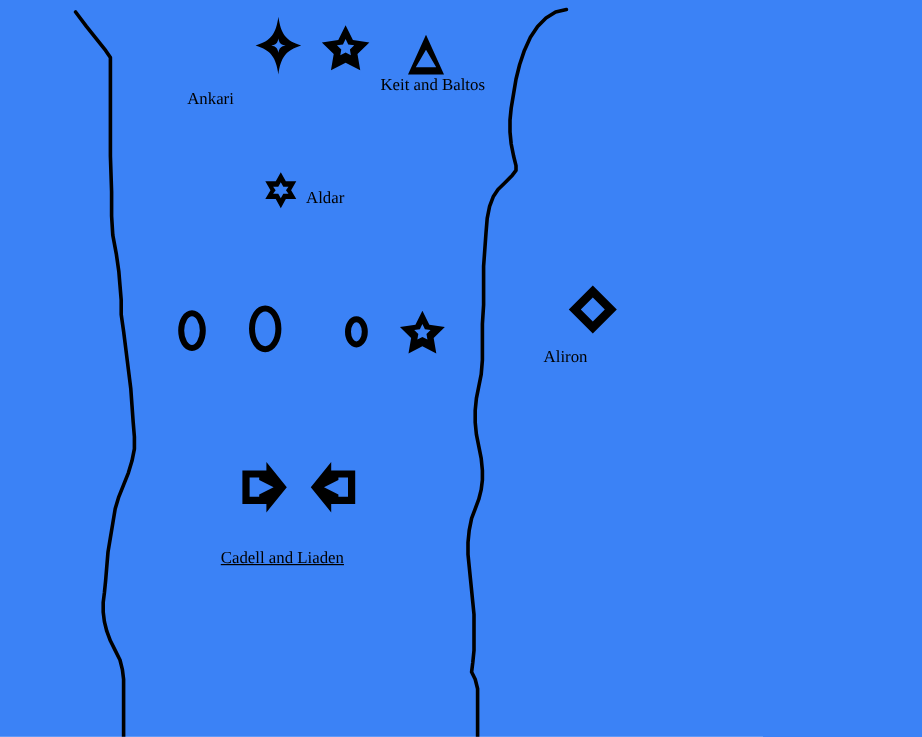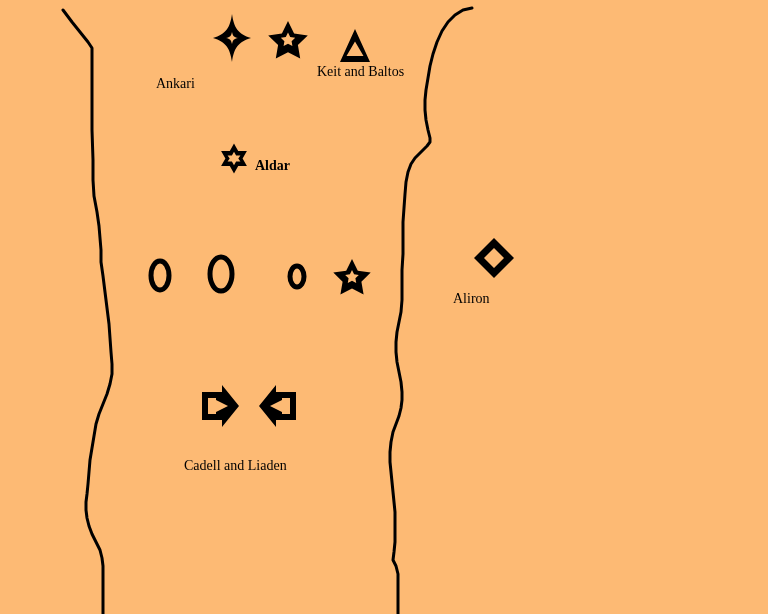--- a/index.html
+++ b/index.html
@@ -11,43 +11,43 @@
   body {
     font-family: "Liberation Serif", serif;
     width: 768px;
     height: 614px;
     overflow: hidden;
   }
   #map-root {
     position: relative;
     width: 768px;
     height: 614px;
-    background: #fdba74;
+    background: #3b82f6;
   }
   #map-svg {
     position: absolute;
     top: 0;
     left: 0;
     width: 768px;
     height: 614px;
     display: block;
   }
   .map-label {
     position: absolute;
     font-family: "Liberation Serif", serif;
     font-size: 14px;
     color: #000000;
     white-space: nowrap;
     line-height: 1;
   }
   .label-ankari  { left: 156px; top: 77px; }
   .label-keit    { left: 273px; top: 65px; margin-left: 44px; }
-  .label-aldar   { left: 255px; top: 159px; font-weight: bold; }
+  .label-aldar   { left: 255px; top: 159px; }
   .label-aliron  { left: 453px; top: 292px; text-align: right; }
-  .label-cadell  { left: 184px; top: 459px; }
+  .label-cadell  { left: 184px; top: 459px; text-decoration: underline; }
 </style>
 </head>
 <body>
 
 <div id="map-root">
 
   <svg id="map-svg" viewBox="0 0 768 614" xmlns="http://www.w3.org/2000/svg">
 
     <g>
       <path fill="none" stroke="#000000" stroke-width="3" stroke-linejoin="round" stroke-linecap="round" d="M 63,10

